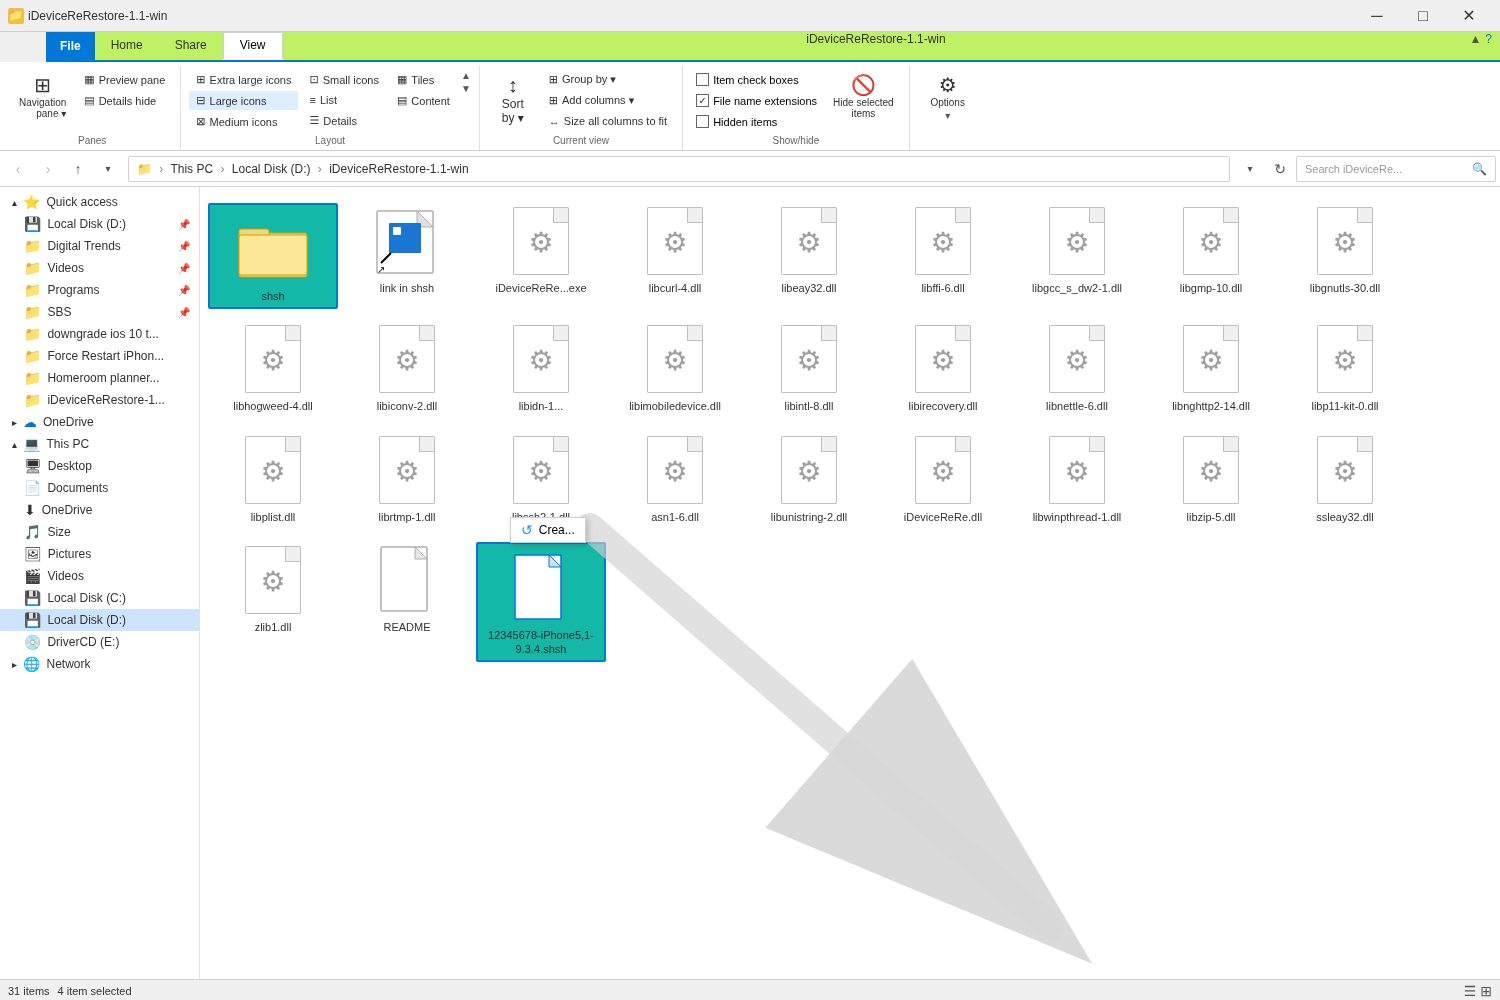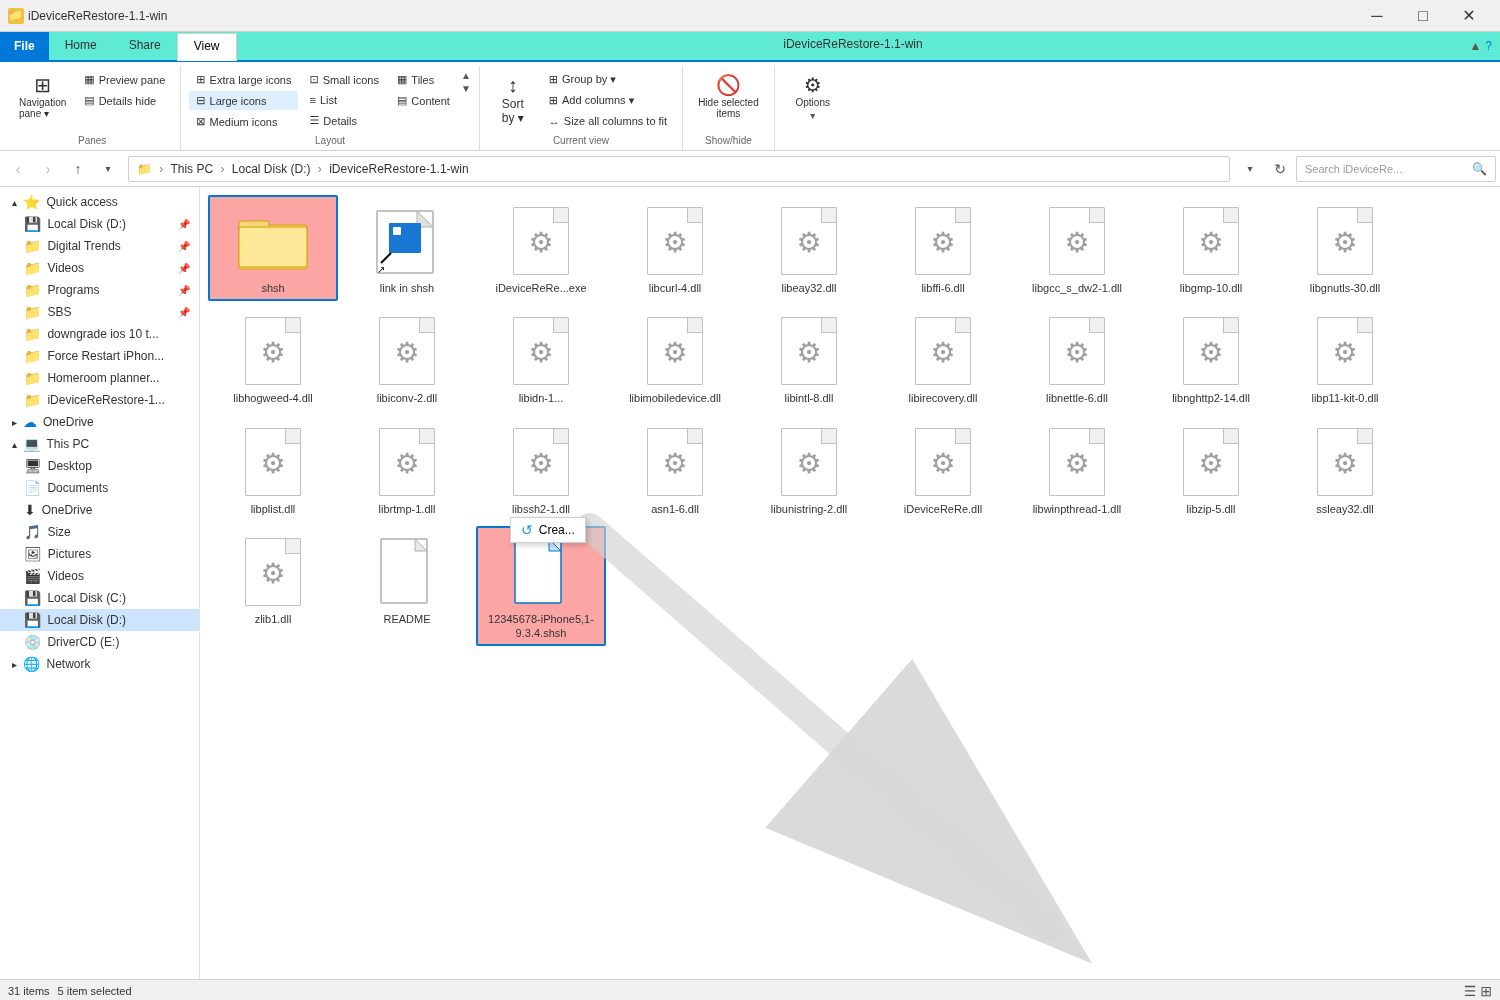--- a/index.html
+++ b/index.html
@@ -20,24 +20,25 @@
     .title-bar-title { font-size: 12px; color: #333; }
     .title-bar-controls { display: flex; gap: 0; }
     .title-bar-controls span {
       display: inline-flex; align-items: center; justify-content: center;
       width: 46px; height: 32px; font-size: 16px; cursor: pointer; color: #333;
     }
 
     
     .ribbon-tabs {
       display: flex;
-      background: #5eead4;
+      background: #bef264;
       border-bottom: 2px solid #0078d7;
       height: 30px;
-      align-items: center;
+      align-items: flex-start;
+      margin-left: 46px;
     }
     .ribbon-tab {
       padding: 4px 16px 6px;
       font-size: 12px;
       cursor: pointer;
       color: #333;
       height: 100%;
       display: flex;
       align-items: center;
     }
@@ -224,21 +225,21 @@
       display: flex;
       flex-direction: column;
       align-items: center;
       width: 130px;
       padding: 8px 4px 4px;
       cursor: pointer;
       border: 2px solid transparent;
       border-radius: 2px;
       text-align: center;
     }
-    .file-item.selected { background: #fca5a5; border-color: #0078d7; }
+    .file-item.selected { background: #14b8a6; border-color: #0078d7; margin-top: 8px; }
     .file-icon-large {
       width: 72px;
       height: 72px;
       display: flex;
       align-items: center;
       justify-content: center;
       margin-bottom: 4px;
       position: relative;
     }
     .file-name {
@@ -350,21 +351,21 @@
     <span style="font-size:12px;cursor:pointer;color:#0078d7;">?</span>
   </div>
 </div>
 
 <div class="ribbon">
 
   <div class="ribbon-group">
     <div class="ribbon-group-content">
       <div class="ribbon-btn" style="min-width:60px;">
         <div class="ribbon-btn-icon">⊞</div>
-        <div style="font-size:10px;text-align:left;">Navigation<br>pane ▾</div>
+        <div style="font-size:10px;text-align:right;">Navigation<br>pane ▾</div>
       </div>
       <div class="ribbon-col">
         <div class="ribbon-btn-small">
           <span>▦</span>
           <span>Preview pane</span>
         </div>
         <div class="ribbon-btn-small">
           <span>▤</span>
           <span>Details hide</span>
         </div>
@@ -442,20 +443,34 @@
           <span>↔</span>
           <span>Size all columns to fit</span>
         </div>
       </div>
     </div>
     <div class="ribbon-group-label">Current view</div>
   </div>
 
   <div class="ribbon-group">
     <div class="ribbon-group-content">
+      <div class="ribbon-col">
+        <label class="ribbon-check">
+          <span class="chk-box"></span>
+          <span>Item check boxes</span>
+        </label>
+        <label class="ribbon-check">
+          <span class="chk-box checked"></span>
+          <span>File name extensions</span>
+        </label>
+        <label class="ribbon-check">
+          <span class="chk-box"></span>
+          <span>Hidden items</span>
+        </label>
+      </div>
       <div class="ribbon-btn" style="min-width:70px;">
         <div class="ribbon-btn-icon">🚫</div>
         <div style="font-size:10px;text-align:center;">Hide selected<br>items</div>
       </div>
     </div>
     <div class="ribbon-group-label">Show/hide</div>
   </div>
 
   <div class="ribbon-group">
     <div class="ribbon-group-content">
@@ -898,18 +913,18 @@
         </marker>
       </defs>
       <line x1="60" y1="120" x2="520" y2="520" stroke="#d0d0d0" stroke-width="28" stroke-linecap="round" marker-end="url(#arrowhead)" opacity="0.75"></line>
     </svg>
 
   </div>
 </div>
 
 <div class="status-bar">
   <span>31 items</span>
-  <span>5 item selected</span>
+  <span>4 item selected</span>
   <div class="status-right">
     <span class="view-toggle">☰</span>
     <span class="view-toggle">⊞</span>
   </div>
 </div>
 
 </body></html>

